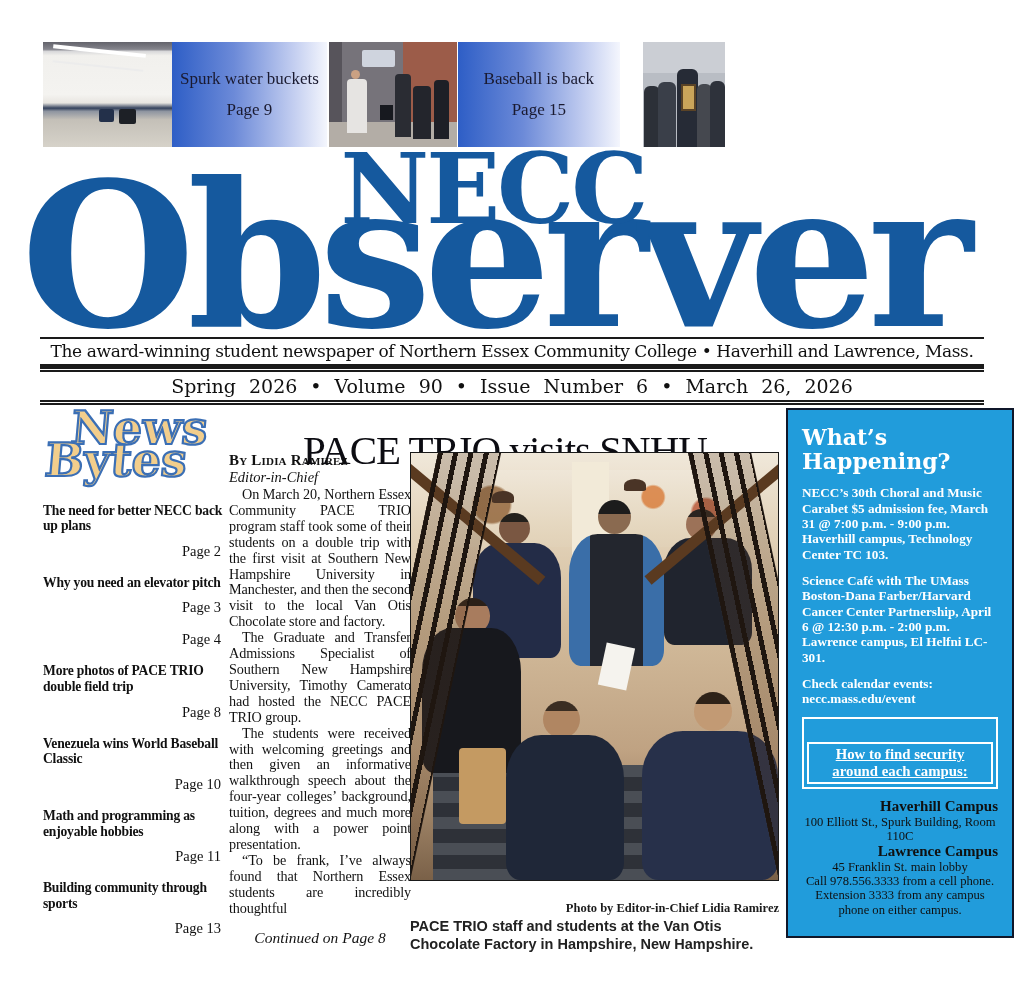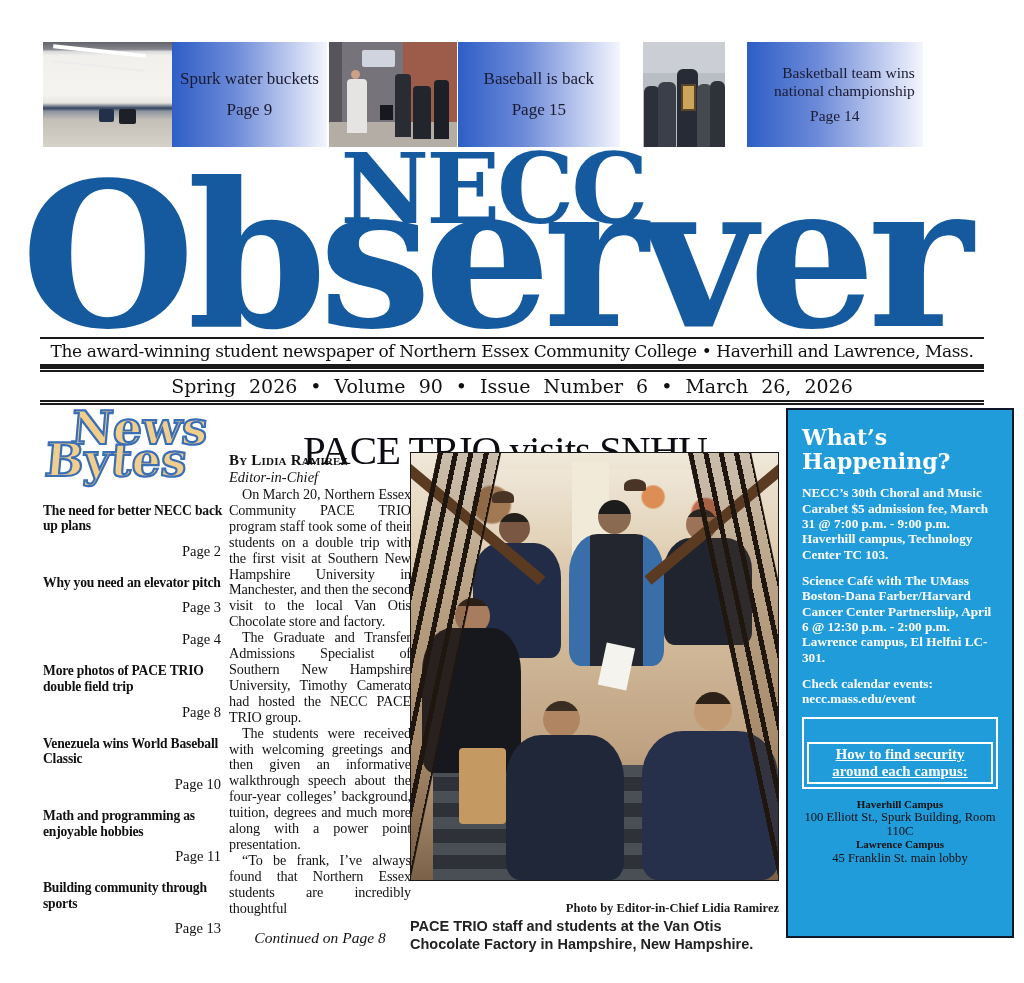--- a/index.html
+++ b/index.html
@@ -125,21 +125,21 @@
     position:absolute;left:786px;top:408px;width:228px;min-height:530px;box-sizing:border-box;
     background:#219CDB;border:2px solid #0f172a;padding:15px 14px 10px;color:#fff;
   }
   .wh-title{font-family:"DejaVu Serif",serif;font-weight:bold;font-size:22px;line-height:1.1;margin-bottom:12px;}
   .wh-event{font-weight:bold;font-size:13.2px;line-height:1.16;margin-bottom:11px;}
   .wh-security{border:2px solid #fff;padding:3px;margin:2px 0 9px;}
   .wh-security-inner{border:2px solid #fff;padding:2px 4px;font-weight:bold;font-size:14.8px;
     text-decoration:underline;line-height:1.12;text-align:center;margin-top:20px;}
   .wh-campus{color:#101010;text-align:center;font-size:12.6px;line-height:1.13;}
   .wh-campus .ln{display:block;}
-  .wh-campus .bold{font-weight:bold;font-size:11px;}
+  .wh-campus .bold{font-weight:bold;font-size:15px;text-align:right;}
 </style>
 </head>
 <body>
 
 <div class="teasers">
   <div class="t-photo tp1">
     <div class="light"></div>
     <div class="bucket bk1"></div>
     <div class="bucket bk2"></div>
   </div>
@@ -161,24 +161,20 @@
     <div class="t-label">Baseball is back</div>
     <div class="t-page">Page 15</div>
   </div>
   <div class="t-photo tp3" style="margin-left:23px;">
     <div class="c c1"></div>
     <div class="c c2"></div>
     <div class="c c3"></div>
     <div class="c c4"></div>
     <div class="c c5"></div>
     <div class="tr"></div>
-  </div>
-  <div class="t-box t-box3" style="margin-left:22px;width:176px;">
-    <div class="t-label">Basketball team wins national championship</div>
-    <div class="t-page">Page 14</div>
   </div>
 </div>
 
 <div class="masthead-title">Observer</div>
 <div class="masthead-kicker">NECC</div>
 <div class="tagline-bar">The award-winning student newspaper of Northern Essex Community College • Haverhill and Lawrence, Mass.</div>
 <div class="date-bar">Spring 2026  •  Volume 90  •  Issue Number 6  •  March 26, 2026</div>
 
 <div class="news-bytes">
   <div class="nb-logo">
@@ -268,14 +264,15 @@
   <div class="wh-event">Science Café with The UMass Boston-Dana Farber/Harvard Cancer Center Partnership, April 6 @ 12:30 p.m. - 2:00 p.m. Lawrence campus, El Helfni LC-301.</div>
   <div class="wh-event">Check calendar events: necc.mass.edu/event</div>
   <div class="wh-security">
     <div class="wh-security-inner">How to find security around each campus:</div>
   </div>
   <div class="wh-campus">
     <span class="ln bold">Haverhill Campus</span>
     <span class="ln">100 Elliott St., Spurk Building, Room 110C</span>
     <span class="ln bold">Lawrence Campus</span>
     <span class="ln">45 Franklin St. main lobby</span>
+    <span class="ln">Call 978.556.3333 from a cell phone. Extension 3333 from any campus phone on either campus.</span>
   </div>
 </div>
 
 </body></html>

